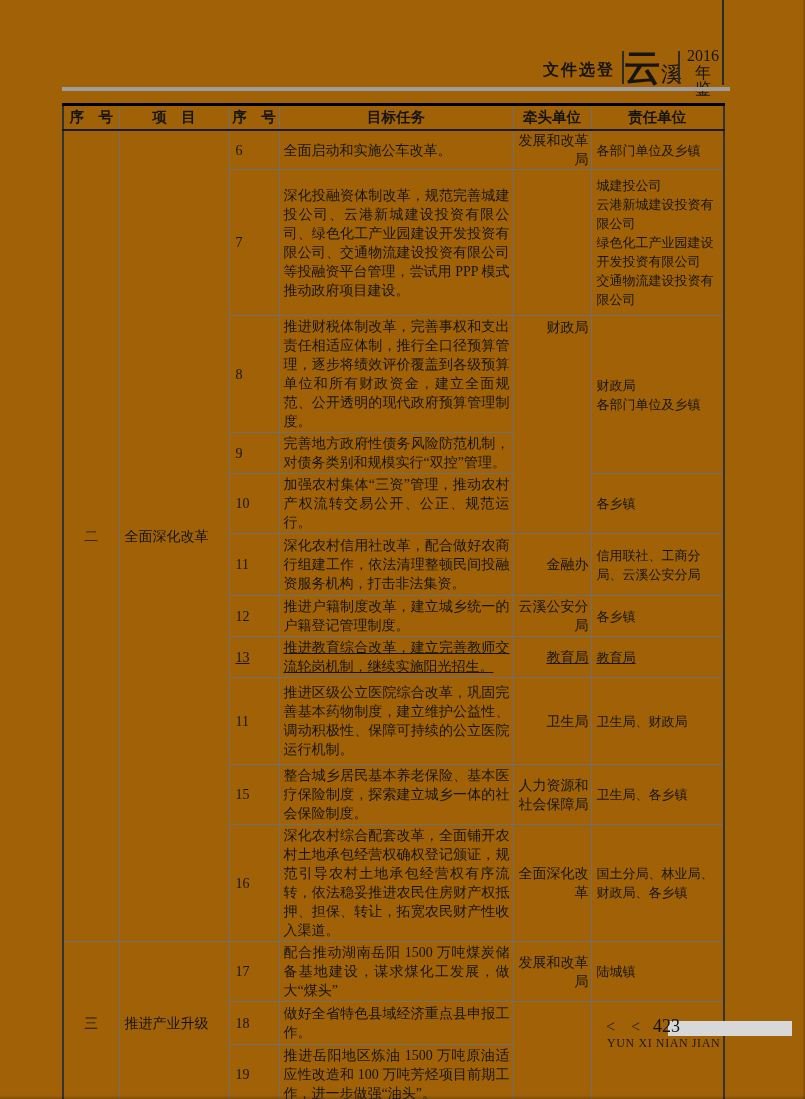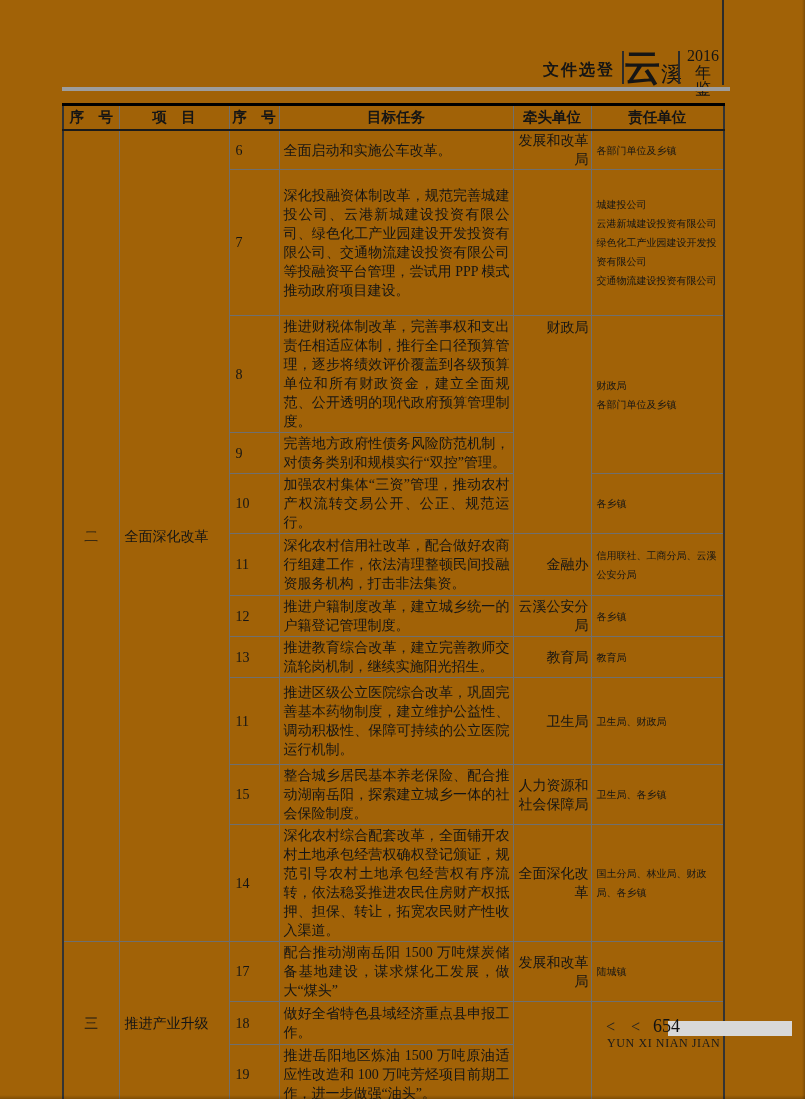--- a/index.html
+++ b/index.html
@@ -30,21 +30,21 @@
   table { border-collapse:collapse; table-layout:fixed; width:661px; font-size:14px; line-height:19px; }
   col.c1{width:56px} col.c2{width:110px} col.c3{width:50px} col.c4{width:234px} col.c5{width:78px} col.c6{width:133px}
   td,th { border:1px solid #6f6f6f; padding:0 3px; vertical-align:middle; overflow:hidden; }
   table { border:2px solid #333; border-top:3px solid #000; border-bottom:2px solid #222; }
   th { font-weight:bold; text-align:center; font-size:14.5px; border-bottom:2px solid #1a1a1a; padding:2px 0; }
   td.group-no { text-align:center; }
   td.project  { text-align:left; padding-left:5px; }
   td.num  { text-align:left; padding-left:6px; }
   td.task { text-align:justify; text-align-last:left; padding:1px 3px 1px 4px; }
   td.lead { white-space:pre-line; padding:0 2px 0 4px;text-align:right; }
-  td.resp { white-space:pre-line; font-size:10px; padding:0 2px 0 5px; }
+  td.resp { white-space:pre-line; font-size:13px; padding:0 2px 0 5px; }
   td.top-align { vertical-align:top; padding-top:2px; }
 
   
   .footer-bar { position:absolute; left:668px; top:1021px; width:124px; height:15px; background:#d8d8d8; }
   .page-num-row { position:absolute; left:606px; top:1016px; font-size:18px; line-height:20px; display:flex; align-items:baseline; gap:7px; }
   .page-marks { letter-spacing:6px; font-size:16px; color:#222; }
   .page-number { font-size:18px; color:#111; }
   .footer-caption { position:absolute; left:607px; top:1036px; font-size:12px; font-weight:normal; letter-spacing:0.6px; color:#1a1a1a; }
 </style>
 </head>
@@ -131,43 +131,43 @@
         <td class="resp">信用联社、工商分局、云溪公安分局</td>
       </tr>
 
       <tr style="height:38px;">
         <td class="num">12</td>
         <td class="task">推进户籍制度改革，建立城乡统一的户籍登记管理制度。</td>
         <td class="lead">云溪公安分局</td>
         <td class="resp">各乡镇</td>
       </tr>
 
-      <tr style="height:38px;">
+      <tr style="height:38px;text-decoration:underline;">
         <td class="num">13</td>
         <td class="task">推进教育综合改革，建立完善教师交流轮岗机制，继续实施阳光招生。</td>
         <td class="lead">教育局</td>
         <td class="resp">教育局</td>
       </tr>
 
       <tr style="height:87px;">
         <td class="num">11</td>
         <td class="task">推进区级公立医院综合改革，巩固完善基本药物制度，建立维护公益性、调动积极性、保障可持续的公立医院运行机制。</td>
         <td class="lead">卫生局</td>
         <td class="resp">卫生局、财政局</td>
       </tr>
 
       <tr style="height:60px;">
         <td class="num">15</td>
-        <td class="task">整合城乡居民基本养老保险、配合推动湖南岳阳，探索建立城乡一体的社会保险制度。</td>
+        <td class="task">整合城乡居民基本养老保险、基本医疗保险制度，探索建立城乡一体的社会保险制度。</td>
         <td class="lead">人力资源和社会保障局</td>
         <td class="resp">卫生局、各乡镇</td>
       </tr>
 
       <tr style="height:92px;">
-        <td class="num">14</td>
+        <td class="num">16</td>
         <td class="task">深化农村综合配套改革，全面铺开农村土地承包经营权确权登记颁证，规范引导农村土地承包经营权有序流转，依法稳妥推进农民住房财产权抵押、担保、转让，拓宽农民财产性收入渠道。</td>
         <td class="lead">全面深化改革</td>
         <td class="resp">国土分局、林业局、财政局、各乡镇</td>
       </tr>
 
       <tr style="height:41px;">
         <td class="group-no" rowspan="3">三</td>
         <td class="project" rowspan="3">推进产业升级</td>
         <td class="num">17</td>
         <td class="task">配合推动湖南岳阳 1500 万吨煤炭储备基地建设，谋求煤化工发展，做大“煤头”</td>
@@ -186,19 +186,19 @@
         <td class="num">19</td>
         <td class="task">推进岳阳地区炼油 1500 万吨原油适应性改造和 100 万吨芳烃项目前期工作，进一步做强“油头”。</td>
       </tr>
     </tbody>
       </table>
   </div>
 
   <div class="footer-bar"></div>
   <div class="page-num-row">
     <span class="page-marks">&lt; &lt;</span>
-    <span class="page-number">654</span>
+    <span class="page-number">423</span>
   </div>
   <div class="footer-caption">YUN XI NIAN JIAN</div>
 
   <div class="edge-right"></div>
   <div class="edge-bottom"></div>
 </div>
 
 </body></html>

